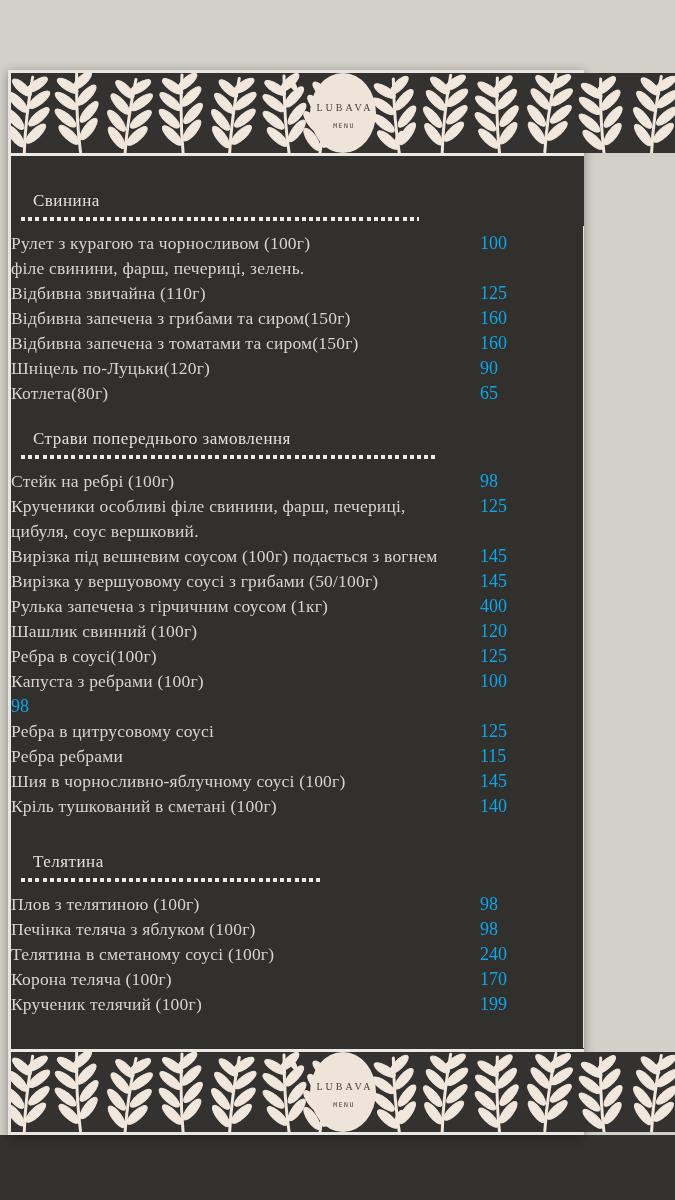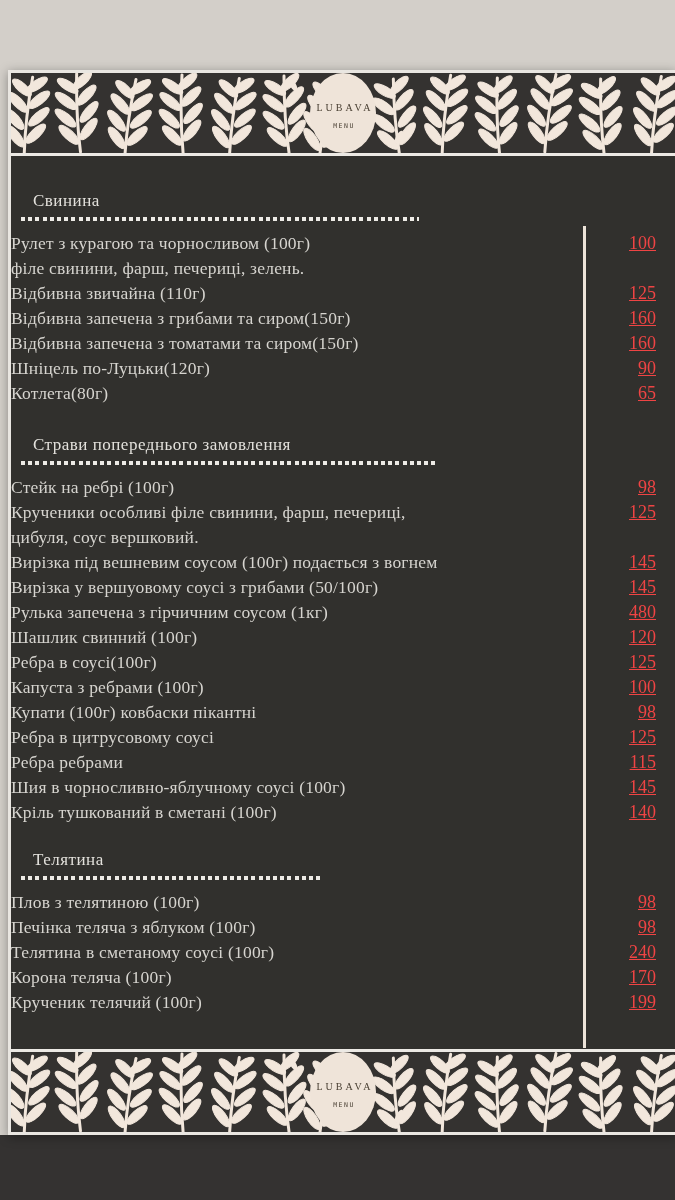--- a/index.html
+++ b/index.html
@@ -3,21 +3,21 @@
 <meta charset="utf-8">
 <style>
   html,body{margin:0;padding:0;}
   body{
     width:675px;height:1200px;position:relative;overflow:hidden;
     background:#343231;
     font-family:"Liberation Serif", serif;
   }
   .bg-light{position:absolute;top:0;left:0;width:675px;height:1135px;background:#d3cfc9;}
   .page{
-    position:absolute;left:8px;top:70px;width:668px;height:1065px;
+    position:absolute;left:8px;top:70px;width:576px;height:1065px;
     box-sizing:border-box;background:#31302d;
     border:3px solid #e9e6e1;border-right:none;
     box-shadow:0 2px 10px rgba(0,0,0,0.35);
   }
   .band{width:664px;height:80px;display:block;background:#343230;}
   .hr{height:3px;background:#ece9e4;}
   .content{
     position:relative;height:893px;overflow:hidden;
     color:#d8d6d1;padding-top:30px;box-sizing:border-box;
   }
@@ -26,25 +26,25 @@
     font-size:17px;line-height:30px;margin:0 0 1px 22px;
     color:#e3e1dc;letter-spacing:0.5px;font-weight:normal;
   }
   .dots{
     height:4px;margin-left:10px;margin-bottom:10px;
     background:repeating-linear-gradient(90deg,#edebe6 0 4px,transparent 4px 7.2px);
   }
   .section.s0 .dots{width:398px}
   .section.s1 .dots{width:415px}
   .section.s2 .dots{width:302px}
-  .section.s1{margin-top:24px}
-  .section.s2{margin-top:20px}
+  .section.s1{margin-top:18px}
+  .section.s2{margin-top:28px}
   .item{display:flex;line-height:25px;font-size:17.5px;}
   .item-name{flex:1;letter-spacing:0.2px;color:#d6d4cf;}
-  .item-price{width:84px;text-align:right;padding-right:20px;font-size:18px;color:#ef4444;text-decoration:underline;}
+  .item-price{width:84px;padding-right:20px;font-size:18px;color:#0ea5e9;}
   .logo-title{font-family:"Liberation Serif",serif;font-size:10px;letter-spacing:3px;fill:#4a4034;}
   .logo-sub{font-family:"DejaVu Sans Mono",monospace;font-size:6.5px;letter-spacing:1.5px;fill:#4a4034;}
 </style>
 </head>
 <body>
 
 <svg width="0" height="0" style="position:absolute" aria-hidden="true">
   <defs>
     <g id="leaf-branch">
       <path d="M22,82 C21,58 22,32 25,4" fill="none" stroke-width="3" stroke-linecap="round"></path>
@@ -158,40 +158,39 @@
     <span class="item-price">145</span>
   </div>
 
   <div class="item">
     <span class="item-name">Вирізка у вершуовому соусі з грибами (50/100г)</span>
     <span class="item-price">145</span>
   </div>
 
   <div class="item">
     <span class="item-name">Рулька запечена з гірчичним соусом (1кг)</span>
-    <span class="item-price">480</span>
+    <span class="item-price">400</span>
   </div>
 
   <div class="item">
     <span class="item-name">Шашлик свинний (100г)</span>
     <span class="item-price">120</span>
   </div>
 
   <div class="item">
     <span class="item-name">Ребра в соусі(100г)</span>
     <span class="item-price">125</span>
   </div>
 
   <div class="item">
     <span class="item-name">Капуста з ребрами (100г)</span>
     <span class="item-price">100</span>
   </div>
 
   <div class="item">
-    <span class="item-name">Купати (100г) ковбаски пікантні</span>
     <span class="item-price">98</span>
   </div>
 
   <div class="item">
     <span class="item-name">Ребра в цитрусовому соусі</span>
     <span class="item-price">125</span>
   </div>
 
   <div class="item">
     <span class="item-name">Ребра ребрами</span>

